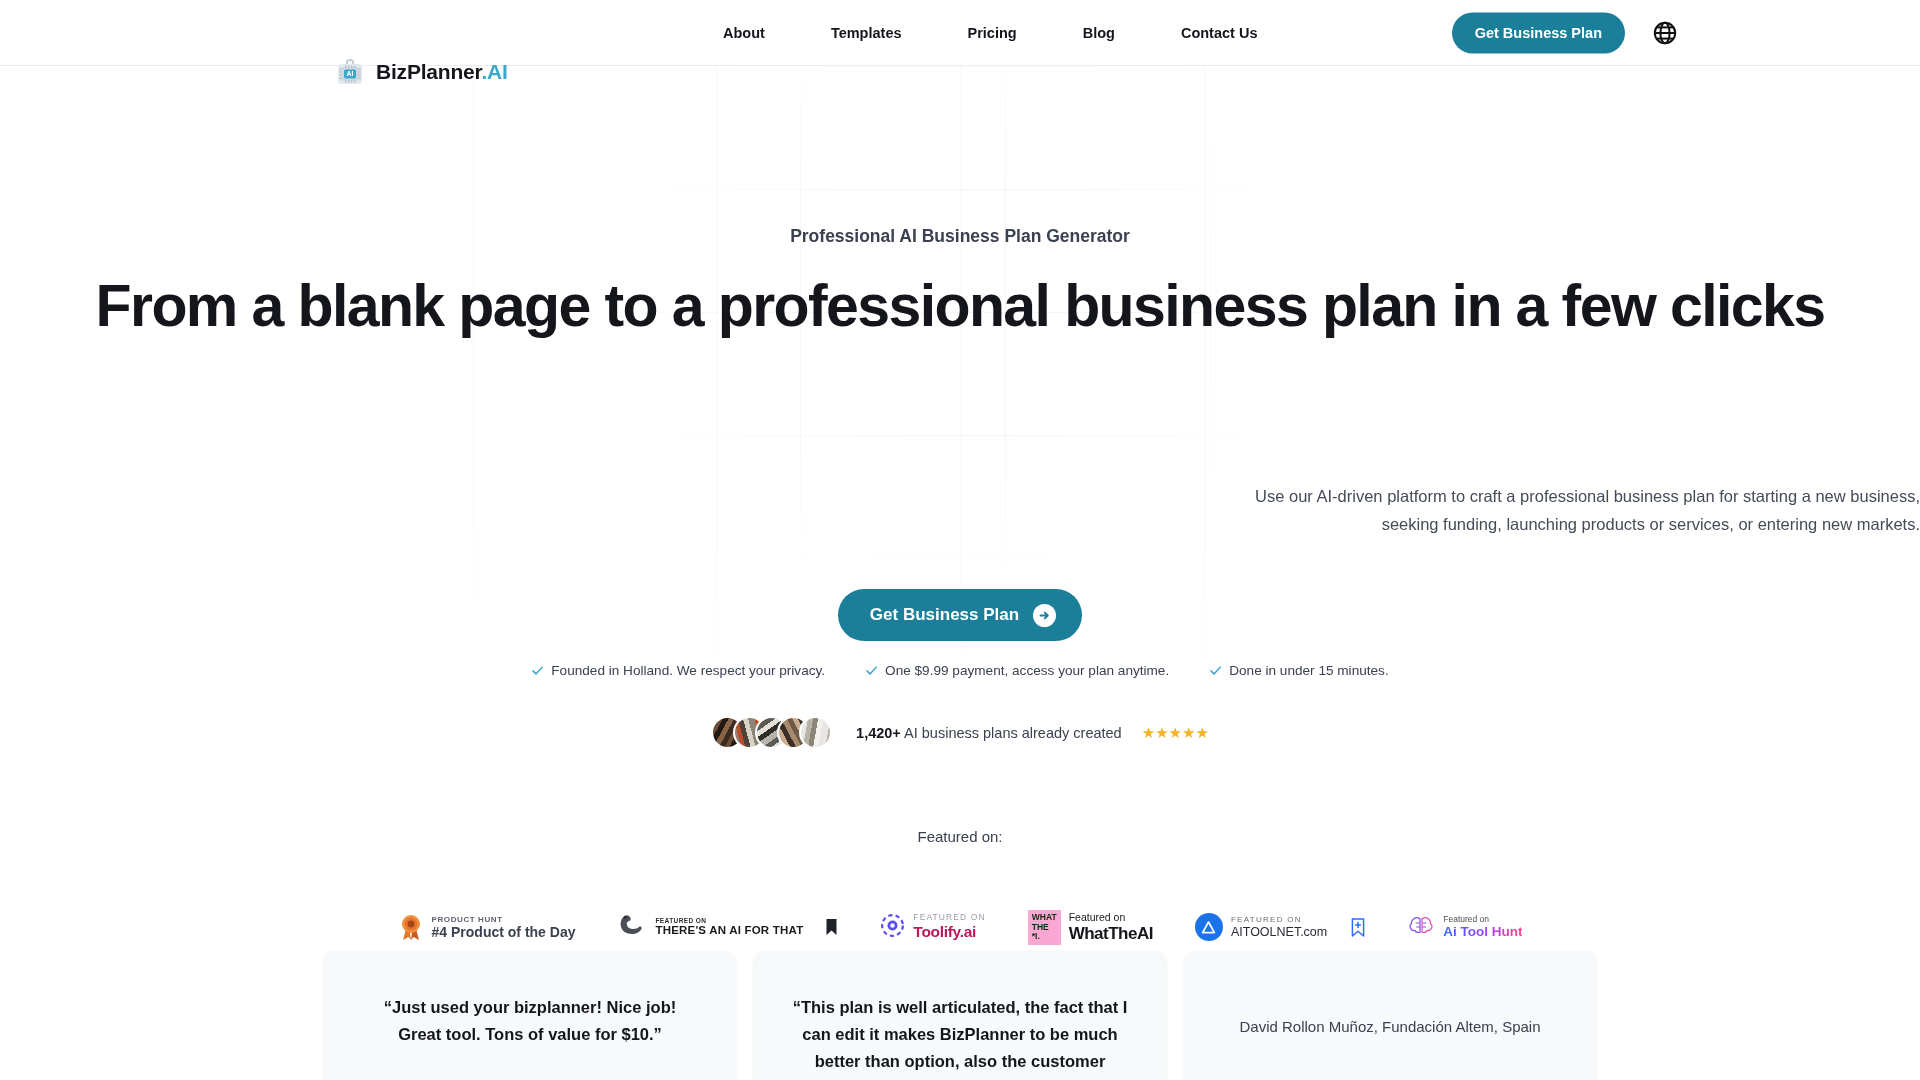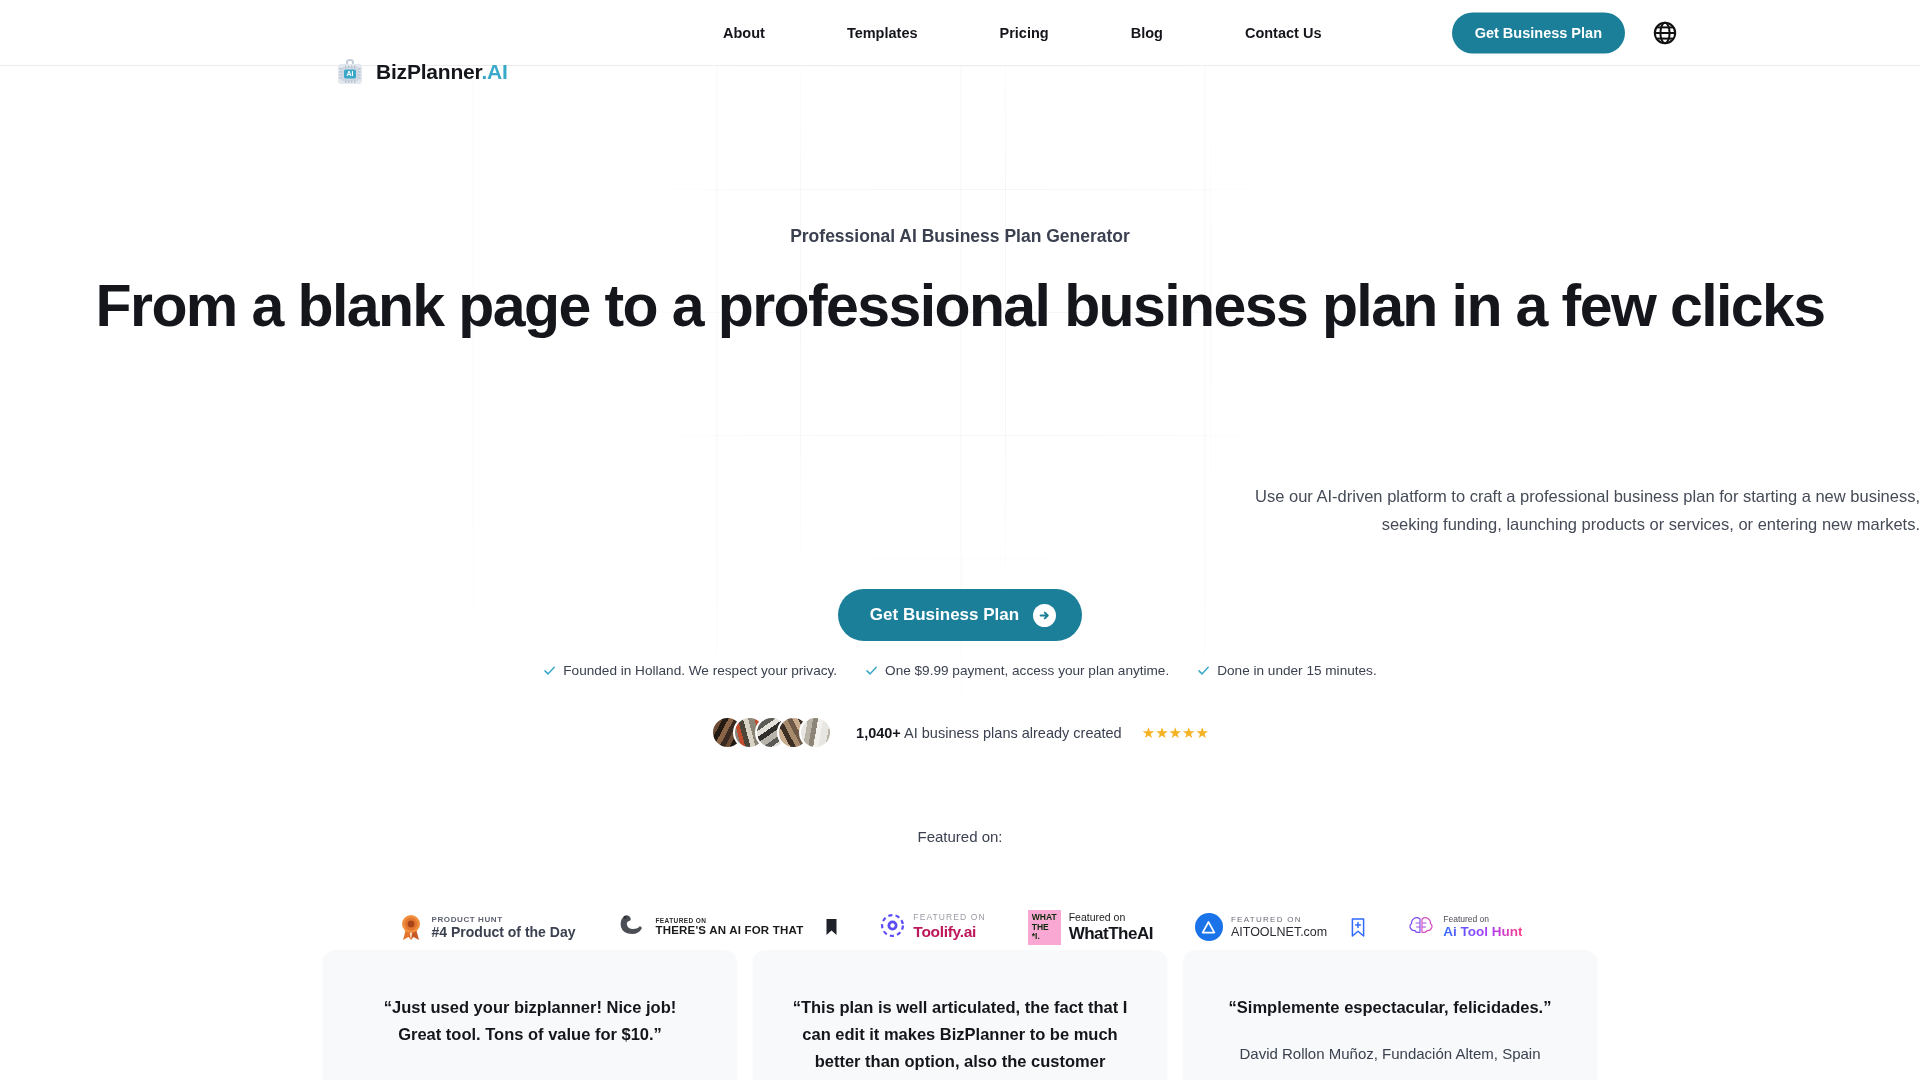--- a/index.html
+++ b/index.html
@@ -33,21 +33,21 @@
   }
   .brand-text {
     font-size: 21px; font-weight: bold; color: #14161c;
     letter-spacing: -0.2px; white-space: nowrap;
   }
   .brand-text .ai { color: #3aa9c9; }
 
   .nav {
     position: absolute; left: 690px; top: 50%;
     transform: translateY(-50%);
-    display: flex; align-items: center; gap: 16px;
+    display: flex; align-items: center; gap: 0px;
   }
   .nav a {
     font-size: 14.5px; font-weight: bold; color: #14161c;
     text-decoration: none; padding: 0 33px; white-space: nowrap;
   }
 
   .hdr-cta {
     position: absolute; right: 295px; top: 50%;
     transform: translateY(-50%);
     background: #1b7f99; color: #fff;
@@ -129,21 +129,21 @@
   .cta-arrow {
     width: 23px; height: 23px; border-radius: 50%;
     background: #fff; display: flex;
     align-items: center; justify-content: center;
     flex-shrink: 0;
   }
 
   .features {
     position: absolute; top: 597px; width: 100%;
     display: flex; justify-content: center;
-    align-items: center; gap: 0px;
+    align-items: center; gap: 12px;
   }
   .feat {
     display: flex; align-items: center; gap: 7px;
     font-size: 13.6px; color: #3b4150;
     padding: 0 14px; white-space: nowrap;
   }
   .check { flex-shrink: 0; display: flex; }
 
   .social {
     position: absolute; top: 650px; width: 100%;
@@ -382,21 +382,21 @@
     </div>
 
     <div class="social">
       <div class="avatars">
         <span class="avatar a1"></span>
         <span class="avatar a2"></span>
         <span class="avatar a3"></span>
         <span class="avatar a4"></span>
         <span class="avatar a5"></span>
       </div>
-      <div class="social-text"><b>1,040+</b><span> AI business plans already created</span></div>
+      <div class="social-text"><b>1,420+</b><span> AI business plans already created</span></div>
       <div class="stars">★★★★★</div>
     </div>
 
     <div class="featured-label">Featured on:</div>
 
     <div class="badges">
 
       <div class="badge">
         <span class="ph-medal">
           <svg width="26" height="28" viewBox="0 0 26 28">
@@ -493,19 +493,18 @@
     <div class="testimonials">
       <div class="tcard">
         <div class="tquote">“Just used your bizplanner! Nice job! Great tool. Tons of value for $10.”</div>
         <div class="tauthor"></div>
       </div>
       <div class="tcard">
         <div class="tquote">“This plan is well articulated, the fact that I can edit it makes BizPlanner to be much better than option, also the customer service</div>
         <div class="tauthor"></div>
       </div>
       <div class="tcard">
-        <div class="tquote">“Simplemente espectacular, felicidades.”</div>
         <div class="tauthor">David Rollon Muñoz, Fundación Altem, Spain</div>
       </div>
     </div>
 
   </div>
 </div>
 
 </body></html>

